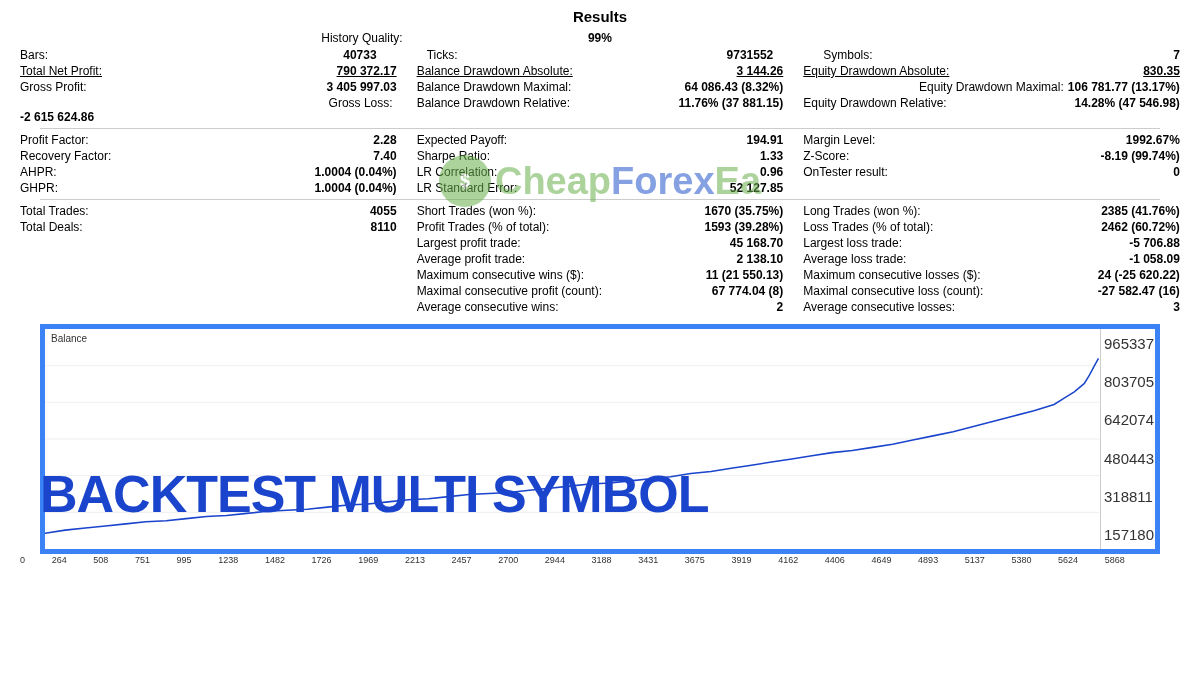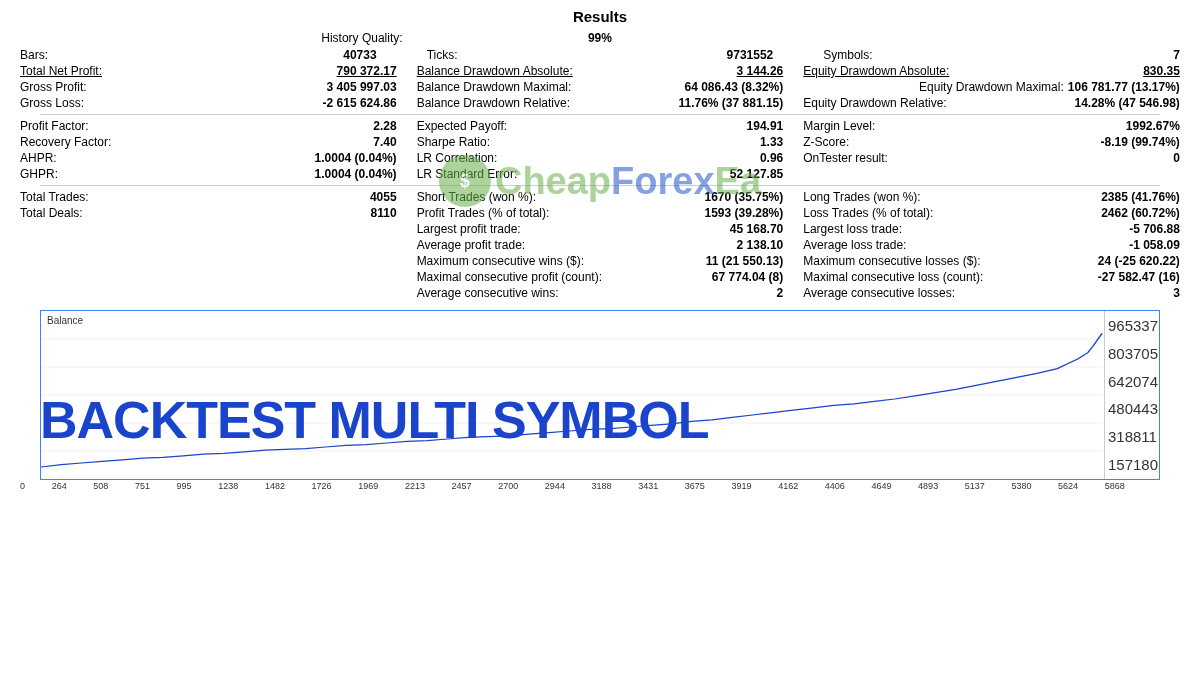--- a/index.html
+++ b/index.html
@@ -64,24 +64,24 @@
       font-weight: bold;
       font-family: Arial, sans-serif;
     }
     .wt-cheap { color: #6ab04c; }
     .wt-forex { color: #2255cc; }
     .wt-ea { color: #6ab04c; }
 
     
     .chart-container {
       margin: 4px 20px 0 20px;
-      border: 1px solid #3b82f6;
+      border: 5px solid #3b82f6;
       background: #fff;
       position: relative;
-      height: 170px;
+      height: 230px;
     }
     .chart-label-balance {
       position: absolute;
       top: 4px;
       left: 6px;
       font-size: 10px;
       color: #333;
     }
     .chart-svg {
       width: 100%;
@@ -177,21 +177,21 @@
       <span class="label">Balance Drawdown Maximal:</span>
       <span class="value">64 086.43 (8.32%)</span>
     </div>
     <div style="width:33.33%; display:flex; justify-content:flex-end; padding-left:10px;">
       <span class="label">Equity Drawdown Maximal:</span>
       <span class="value">106 781.77 (13.17%)</span>
     </div>
   </div>
 
   <div style="display:flex; margin-bottom:2px;">
-    <div style="width:33.33%; display:flex; justify-content:space-between; padding-right:10px;">
+    <div style="width:33.33%; display:flex; justify-content:space-between; padding-right:10px;flex-direction:column;">
       <span class="label">Gross Loss:</span>
       <span class="value">-2 615 624.86</span>
     </div>
     <div style="width:33.33%; display:flex; justify-content:space-between; padding: 0 10px;">
       <span class="label">Balance Drawdown Relative:</span>
       <span class="value">11.76% (37 881.15)</span>
     </div>
     <div style="width:33.33%; display:flex; justify-content:space-between; padding-left:10px;">
       <span class="label">Equity Drawdown Relative:</span>
       <span class="value">14.28% (47 546.98)</span>

